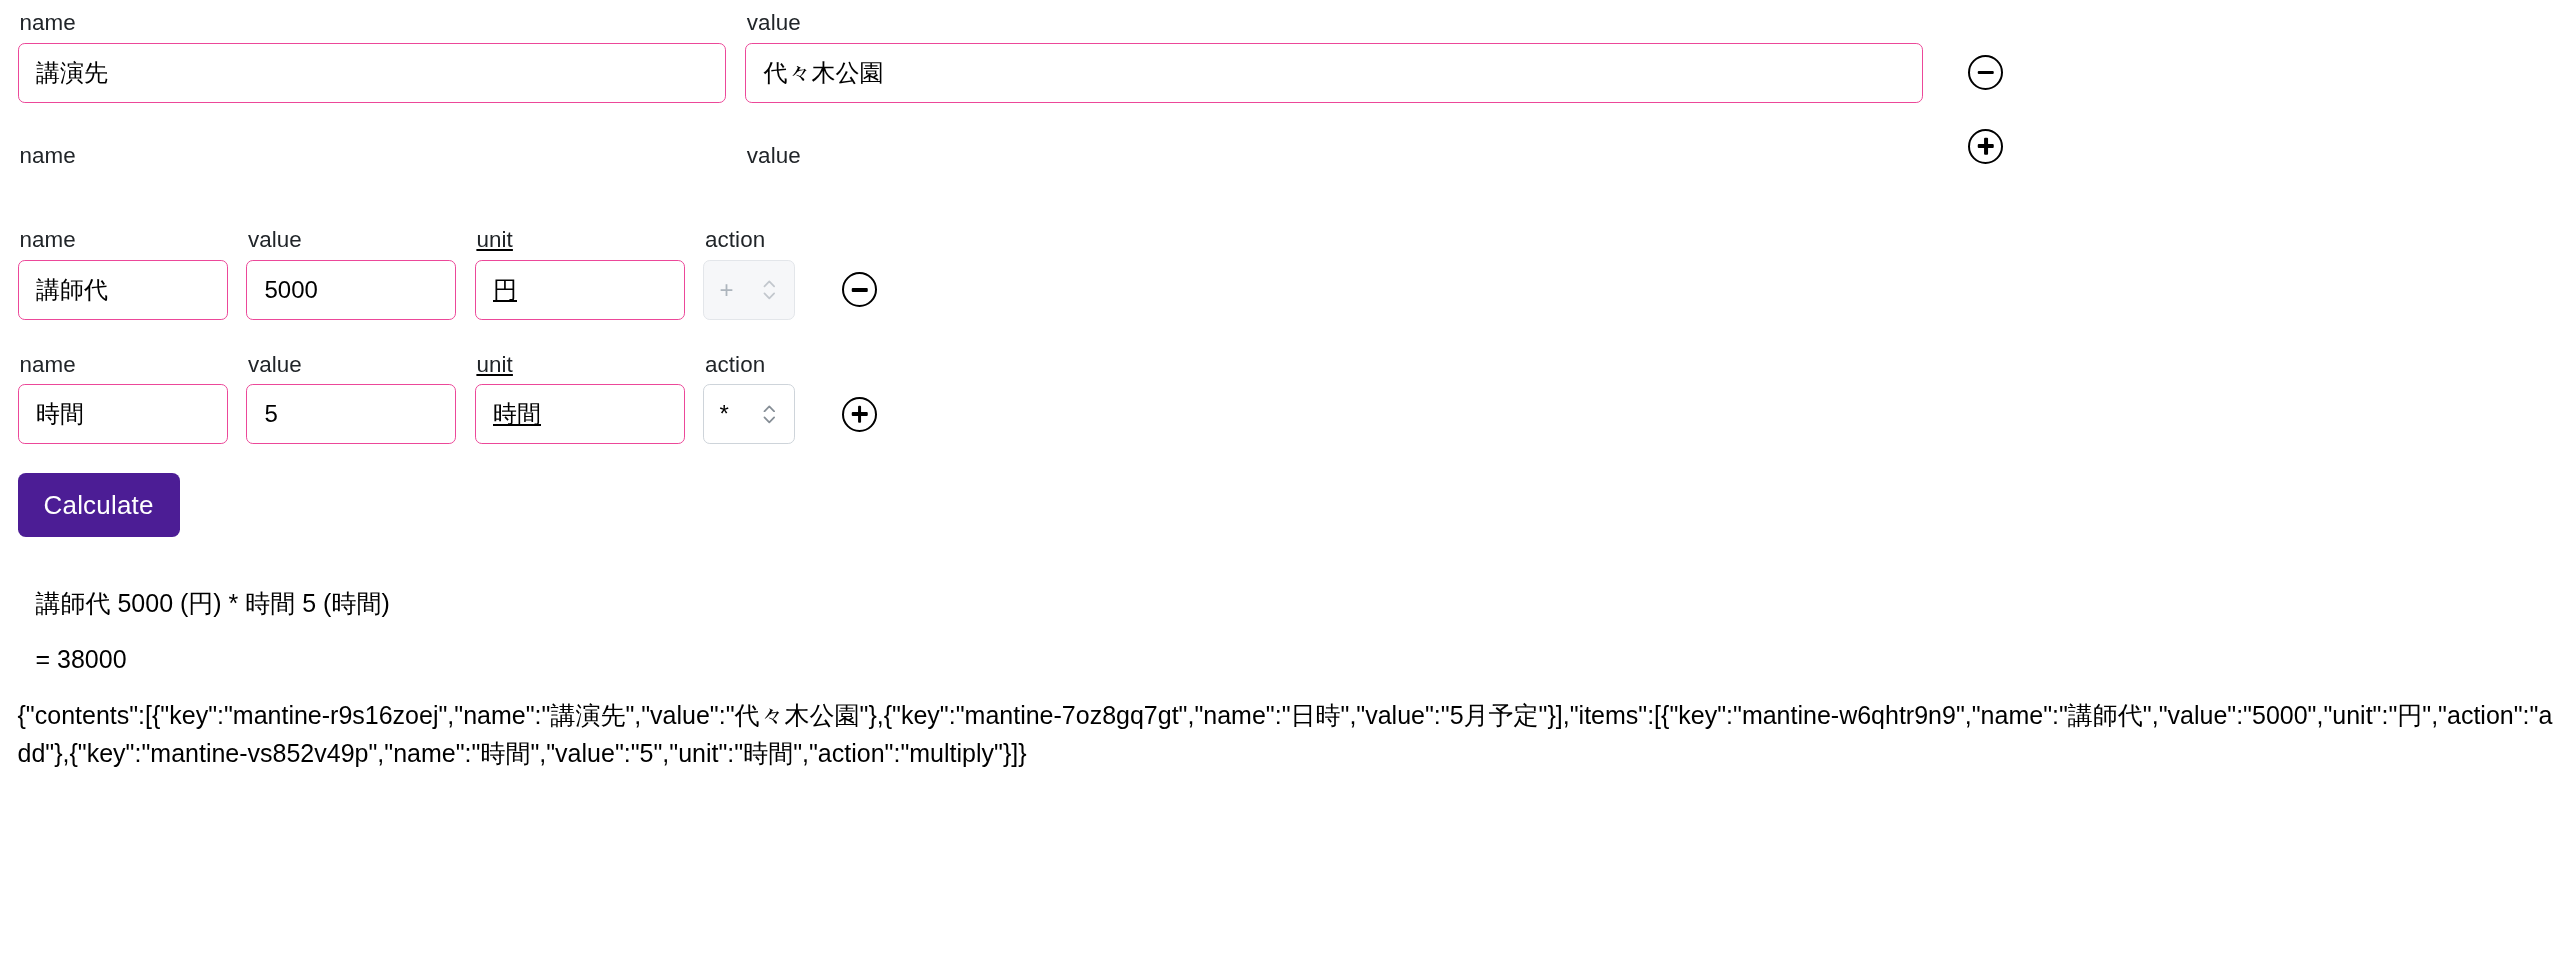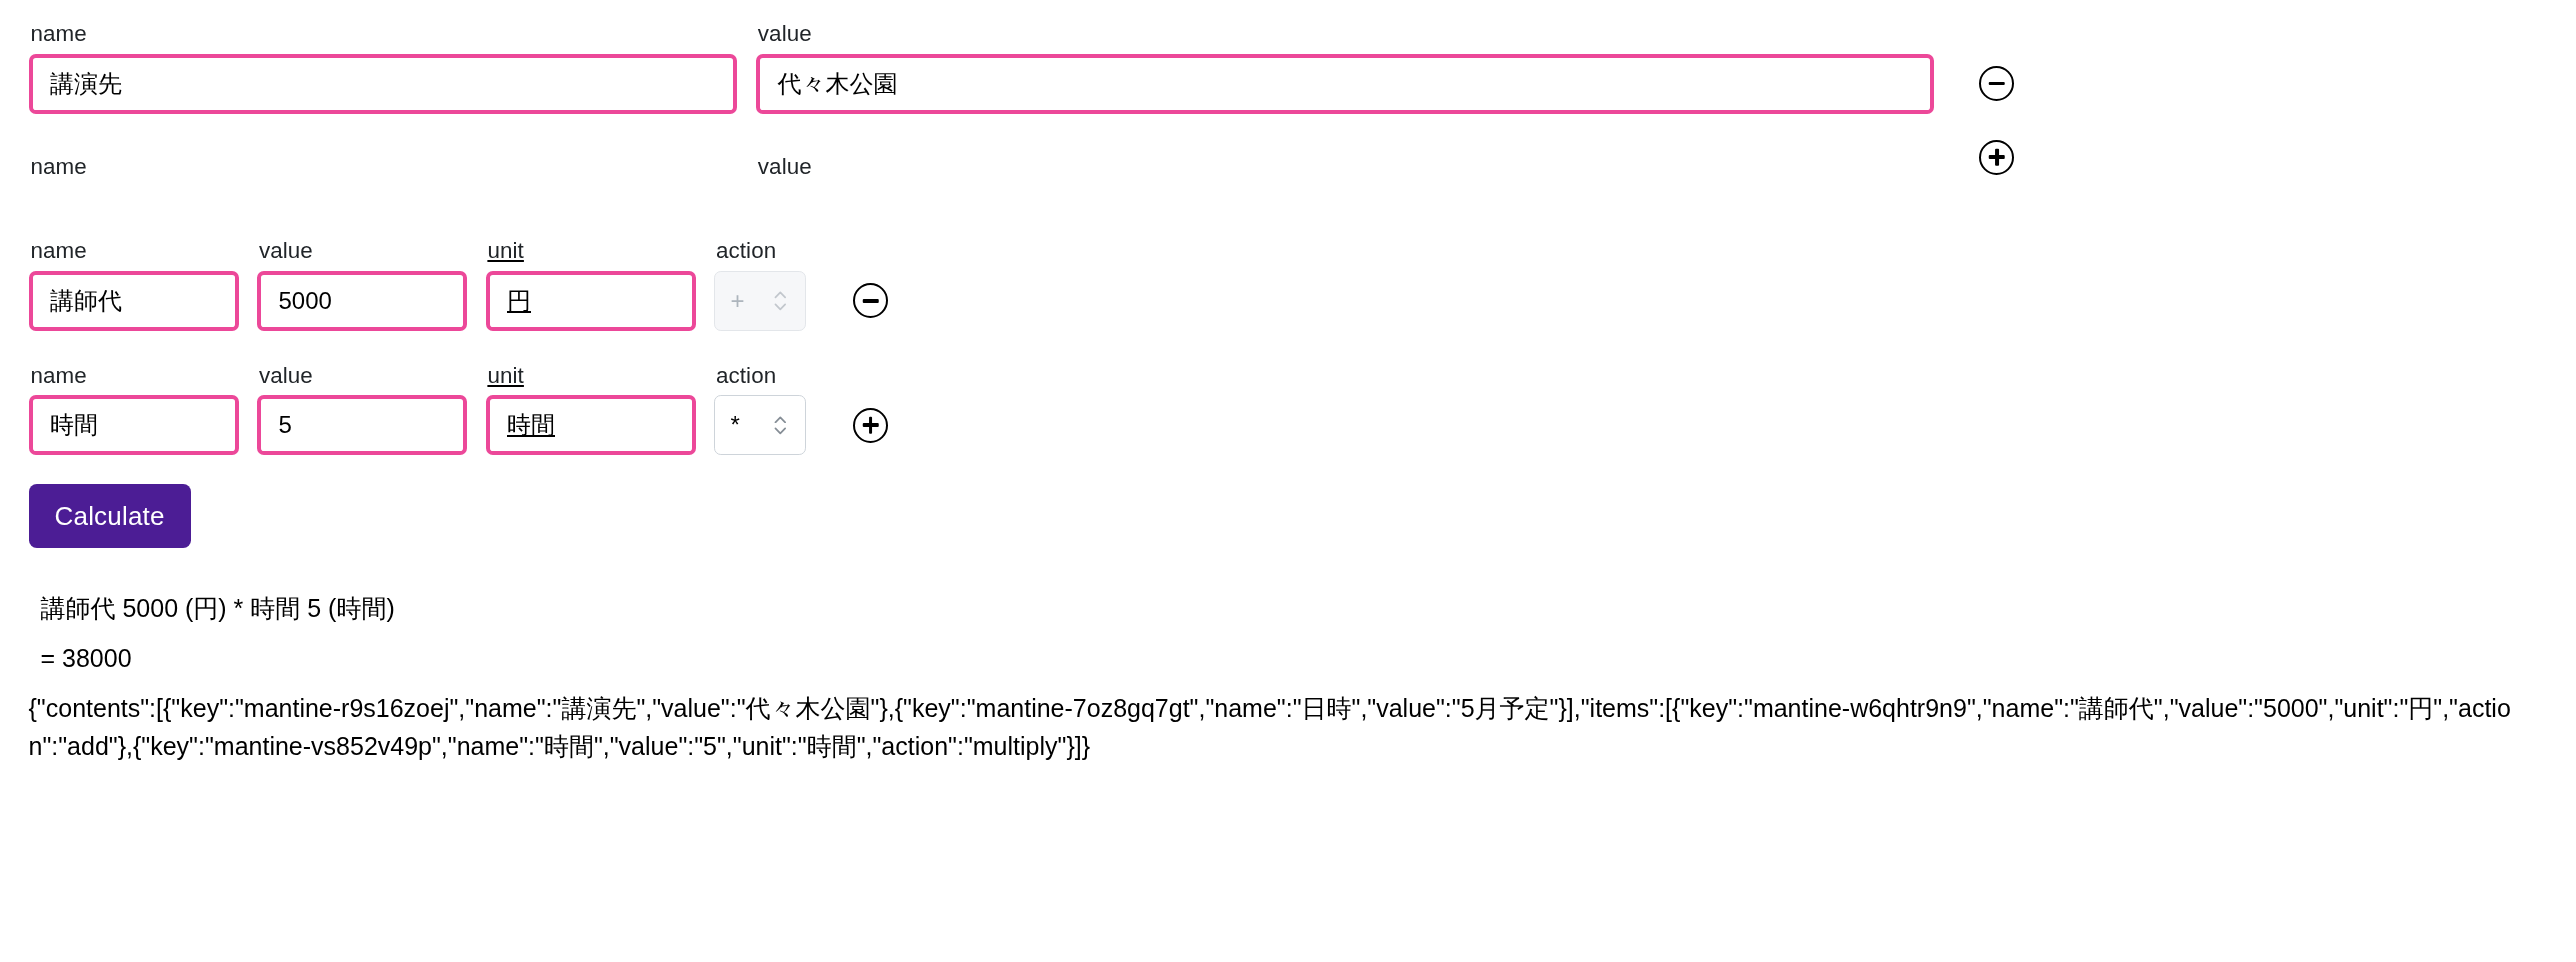--- a/index.html
+++ b/index.html
@@ -14,38 +14,38 @@
     height: 962px;
     font-family: "Liberation Sans", "DejaVu Sans", sans-serif;
     color: #000000;
     overflow: hidden;
   }
 
   .page {
     position: relative;
     width: 2576px;
     height: 962px;
-    padding: 11px;
+    padding: 0;
   }
 
   
   .field-label {
     font-size: 22.4px;
     line-height: 29px;
     color: #212529;
     font-weight: 400;
     margin: 0 0 5.8px 1.9px;
     letter-spacing: 0.1px;
   }
 
   .text-input {
     display: block;
     width: 100%;
     height: 60px;
-    border: 4px solid #ec4899;
+    border: 1px solid #ec4899;
     border-radius: 6.8px;
     background: #ffffff;
     font-family: "Liberation Sans", "DejaVu Sans", sans-serif;
     font-size: 24px;
     line-height: 58px;
     color: #000000;
     padding: 0 17.5px;
     outline: none;
   }
   .text-input::placeholder { color: #adb5bd; }
@@ -193,21 +193,21 @@
     letter-spacing: 0.2px;
   }
 
   
   .results { padding: 0 17.5px; }
   .result-line {
     font-size: 25px;
     line-height: 38px;
     color: #000000;
     white-space: pre;
-    margin: 12px;
+    margin: 18px;
   }
   .json-line {
     font-size: 25px;
     line-height: 38px;
     color: #000000;
     margin: 0;
     word-break: break-all;
     overflow-wrap: anywhere;
     max-width: 2542px;
   }

